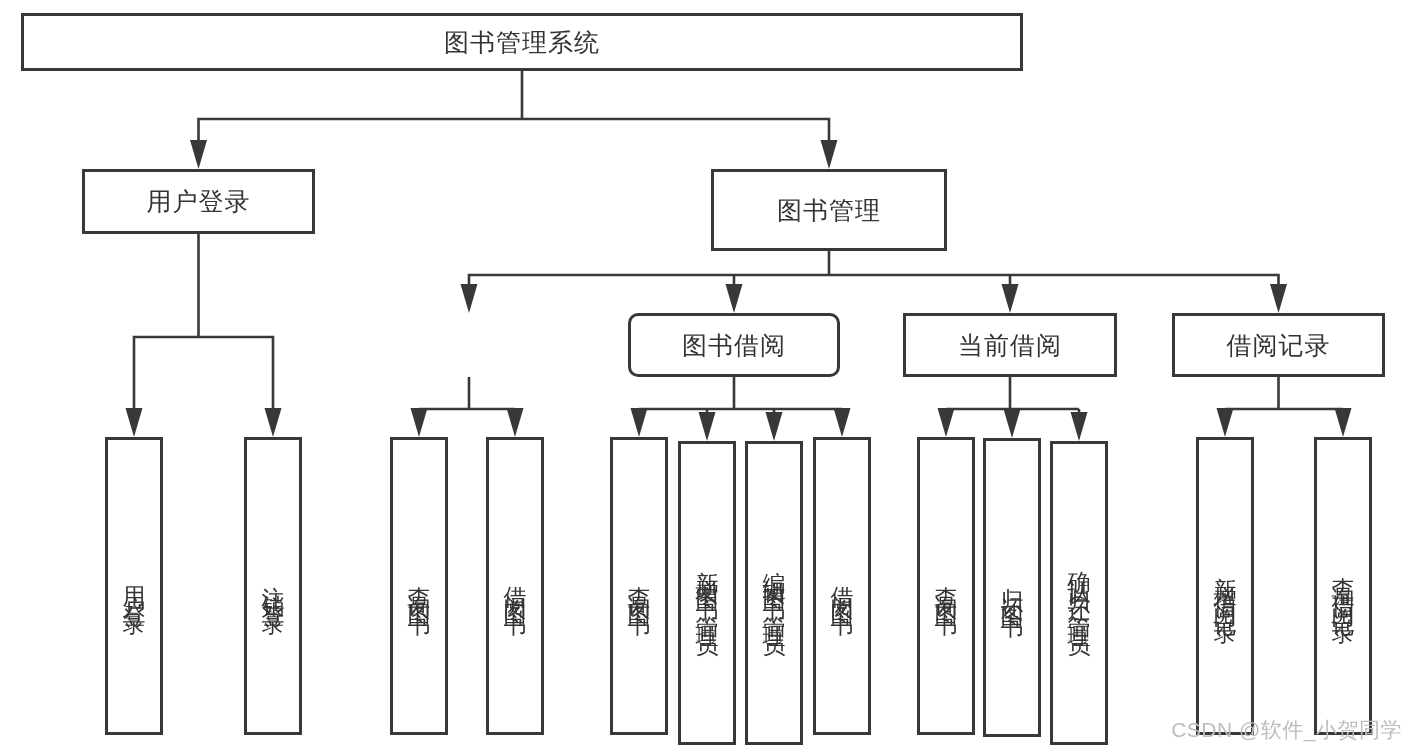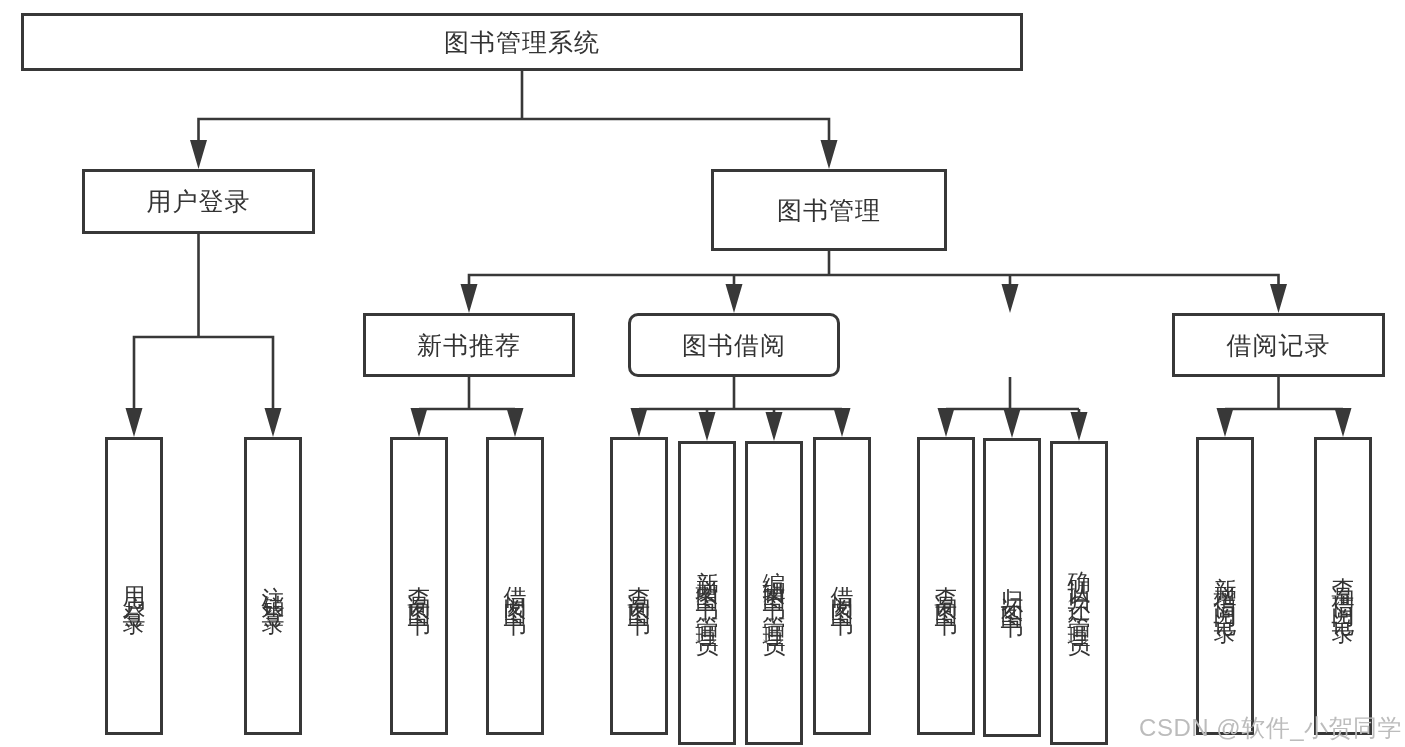--- a/index.html
+++ b/index.html
@@ -44,21 +44,21 @@
     text-orientation: mixed;
     font-size: 23px;
     letter-spacing: 9px;
     color: #333333;
     line-height: 1;
   }
   .watermark {
     position: absolute;
     right: 3px;
     bottom: 3px;
-    font-size: 24px;
+    font-size: 21px;
     color: #bcbcbc;
     letter-spacing: 0.5px;
     z-index: 10;
     white-space: nowrap;
   }
 </style>
 </head>
 <body>
 
 <div class="canvas">
@@ -110,25 +110,25 @@
     <span class="hlabel">图书管理系统</span>
   </div>
 
   <div class="node" style="left:82px; top:169px; width:233px; height:65px;">
     <span class="hlabel">用户登录</span>
   </div>
   <div class="node" style="left:711px; top:169px; width:236px; height:82px;">
     <span class="hlabel">图书管理</span>
   </div>
 
-  <div class="node" style="left:363px; top:313px; width:212px; height:64px;">
-    <span class="hlabel">新书推荐</span>
-  </div>
   <div class="node" style="left:628px; top:313px; width:212px; height:64px;border-radius:10px;">
     <span class="hlabel">图书借阅</span>
+  </div>
+  <div class="node" style="left:903px; top:313px; width:214px; height:64px;">
+    <span class="hlabel">当前借阅</span>
   </div>
   <div class="node" style="left:1172px; top:313px; width:213px; height:64px;">
     <span class="hlabel">借阅记录</span>
   </div>
 
   <div class="node leaf" style="left:105px; top:437px; width:58px; height:298px;">
     <span class="vlabel">用户登录</span>
   </div>
   <div class="node leaf" style="left:244px; top:437px; width:58px; height:298px;">
     <span class="vlabel">注销登录</span>

